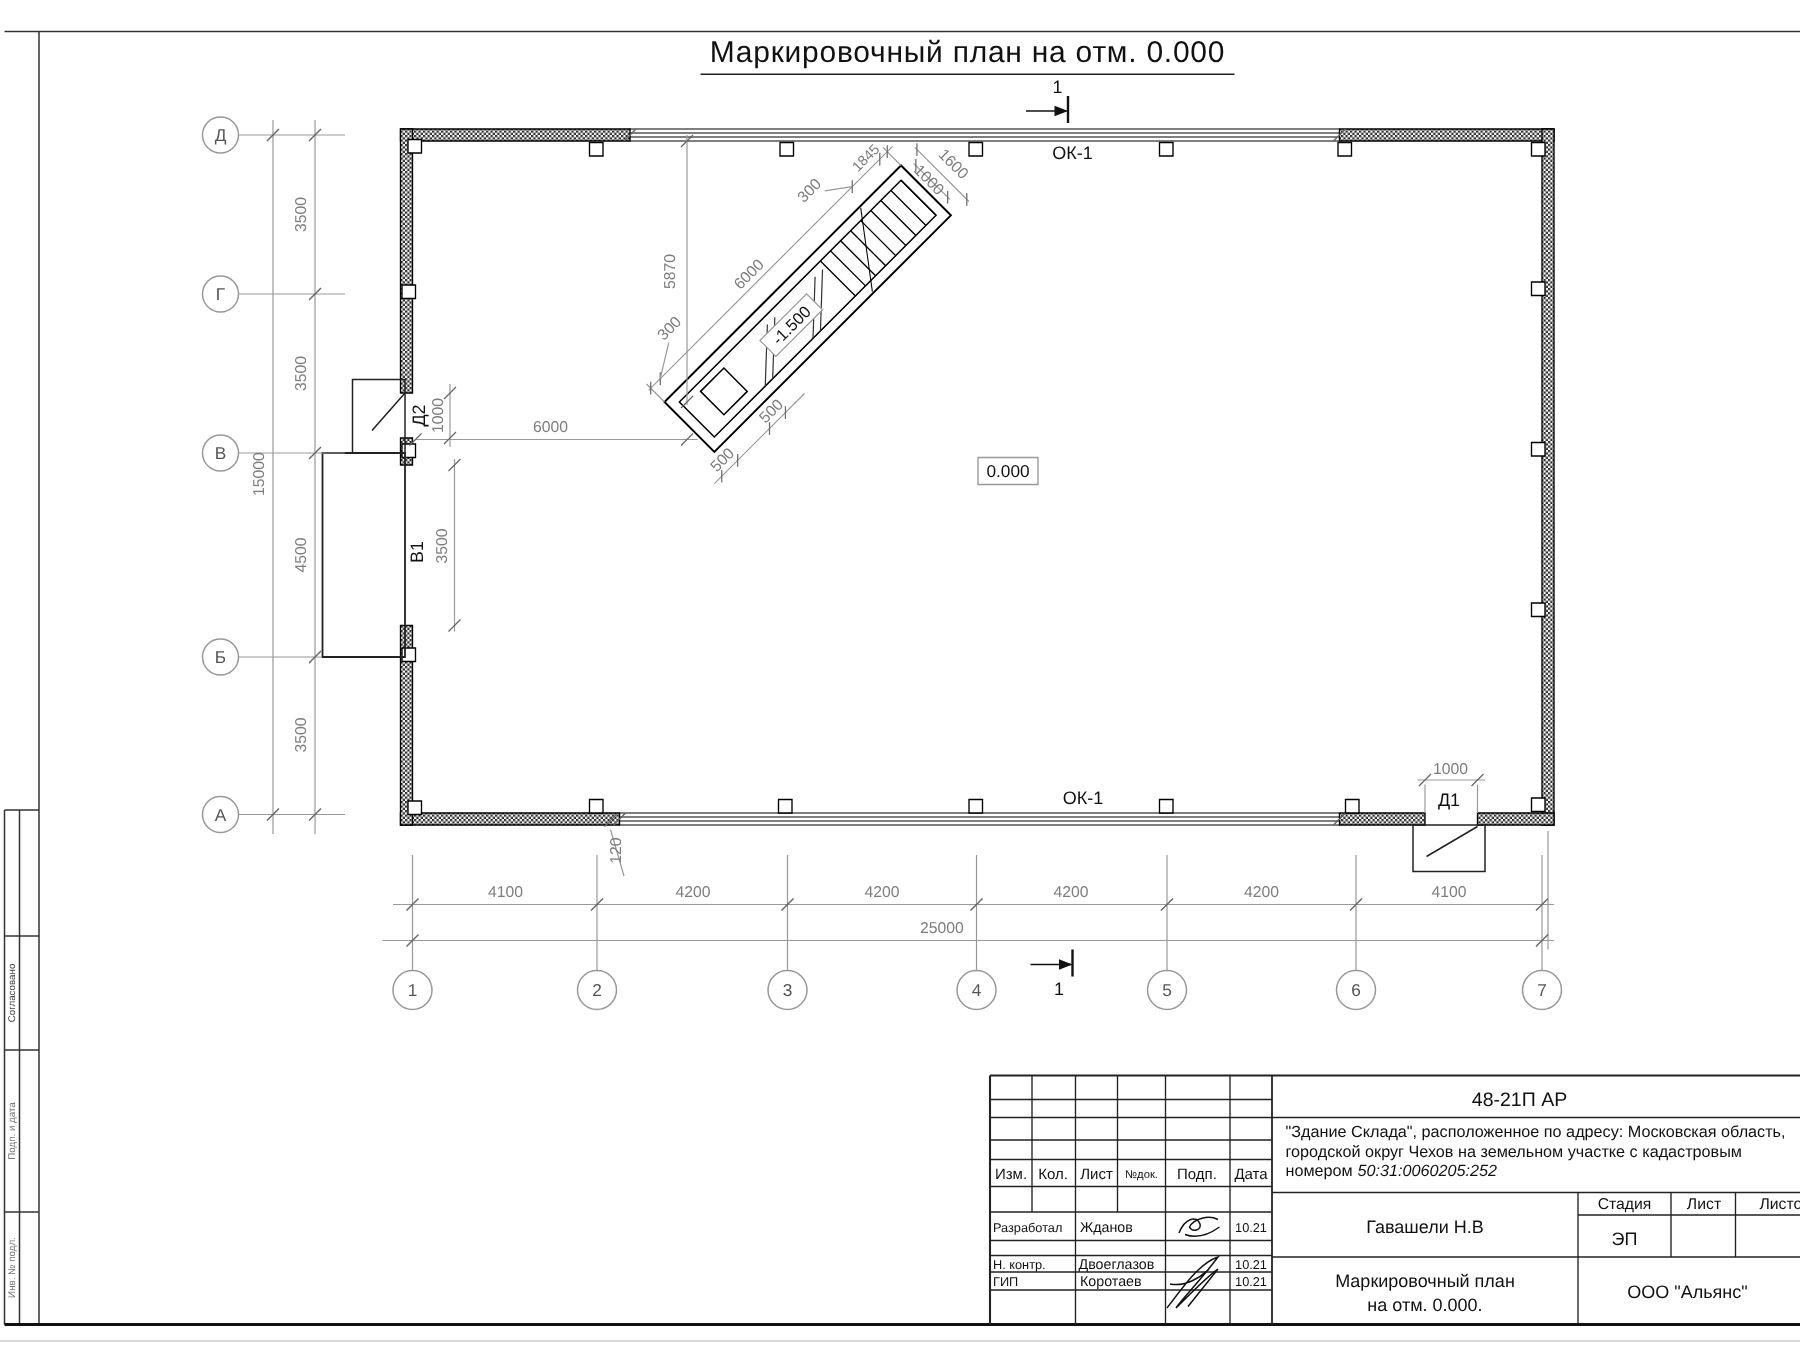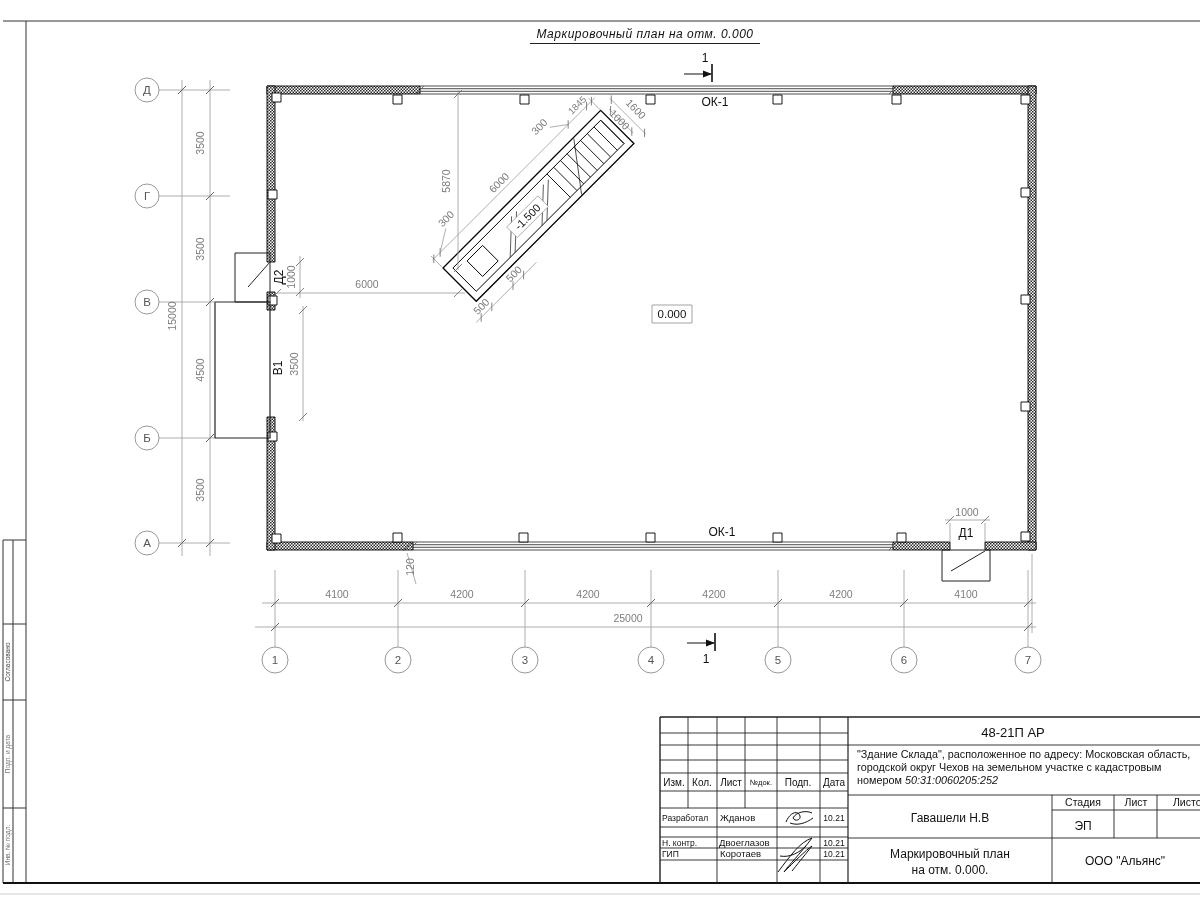--- a/index.html
+++ b/index.html
@@ -1,20 +1,20 @@
 <!DOCTYPE html>
 <html><head>
 <meta charset="utf-8">
 <style>
   html,body{margin:0;padding:0;background:#fff;}
   .sheet{position:relative;width:1200px;height:900px;background:#fff;overflow:hidden;
          font-family:"Liberation Sans",sans-serif;}
   .sheet svg{position:absolute;left:0;top:0;}
   .drawing-title{position:absolute;left:430px;top:24px;width:430px;text-align:center;}
-  .drawing-title span{display:inline-block;font-style:italic;font-size:12px;color:#111;
+  .drawing-title span{display:inline-block;font-size:20px;color:#111;
          border-bottom:1.3px solid #222;padding:0 6px 2px 6px;letter-spacing:.5px;}
   text{fill:#7d7d7d;font-size:10.5px;font-family:"Liberation Sans",sans-serif;}
   text.blk{fill:#111;}
   text.ax{fill:#555;font-size:11.5px;}
   text.big{font-size:12px;}
   text.tb{fill:#111;font-size:9.5px;}
   line,path,rect,circle,polyline{vector-effect:non-scaling-stroke;}
 </style>
 </head>
 <body>

